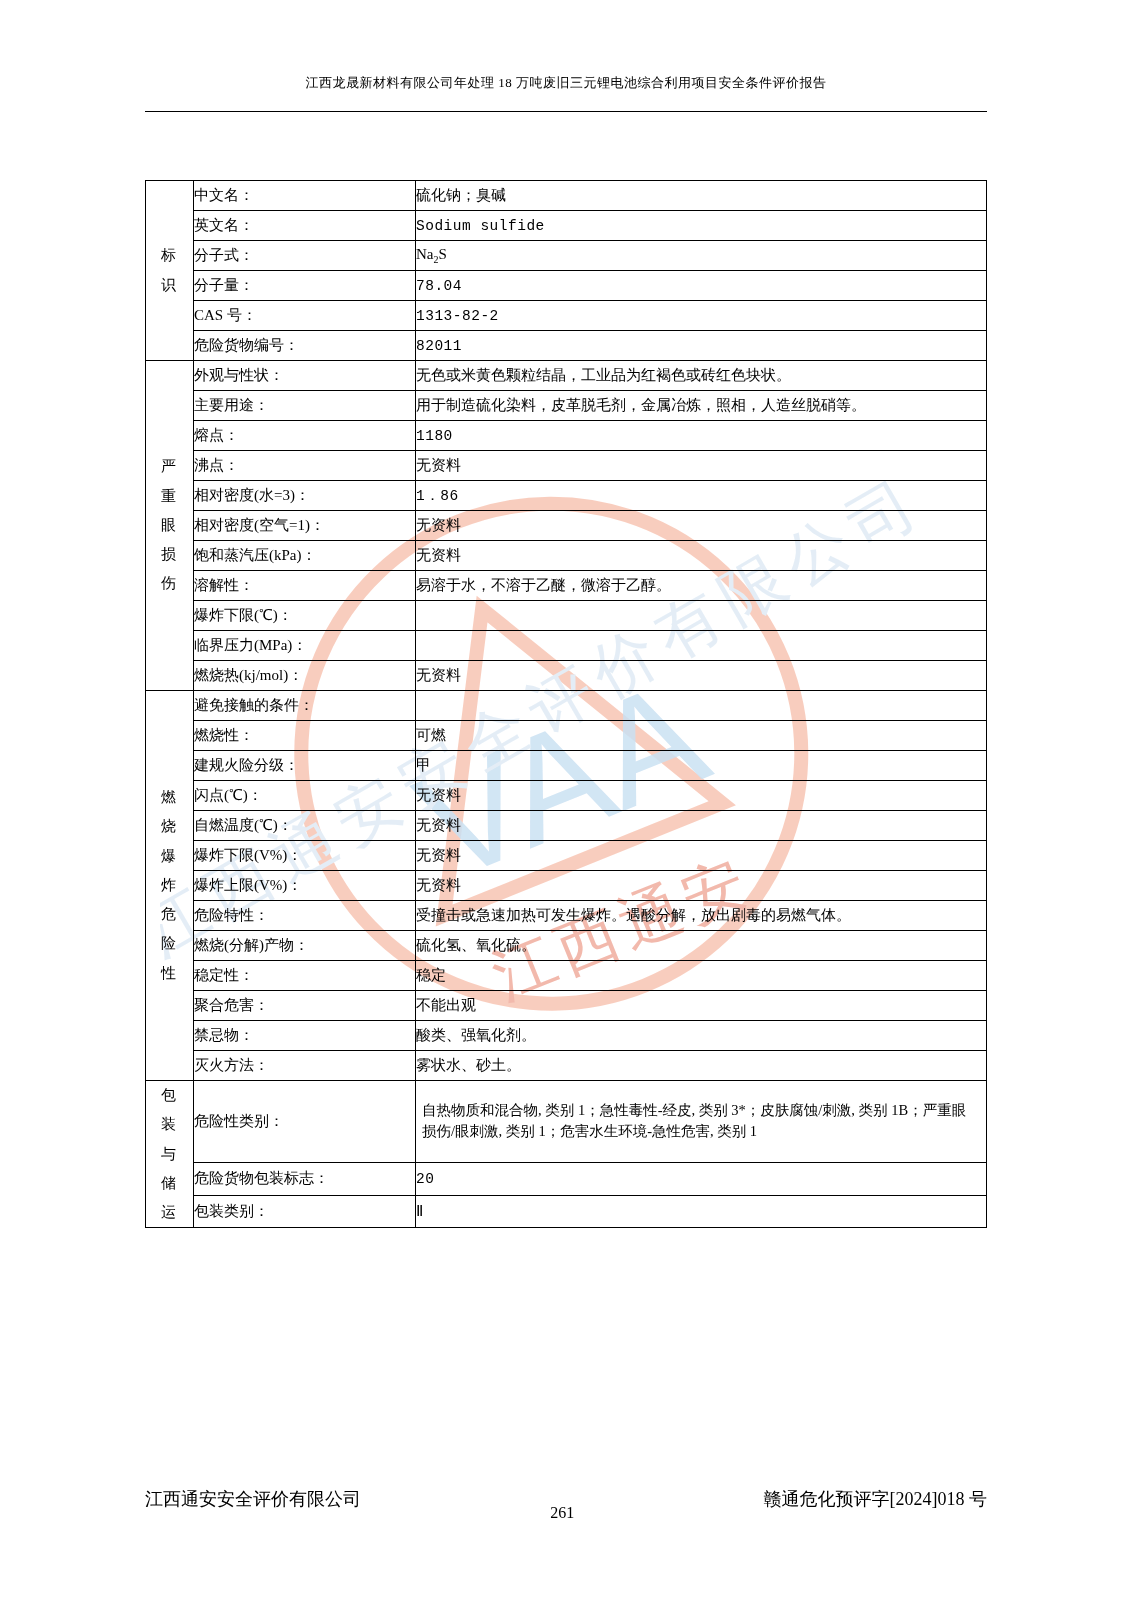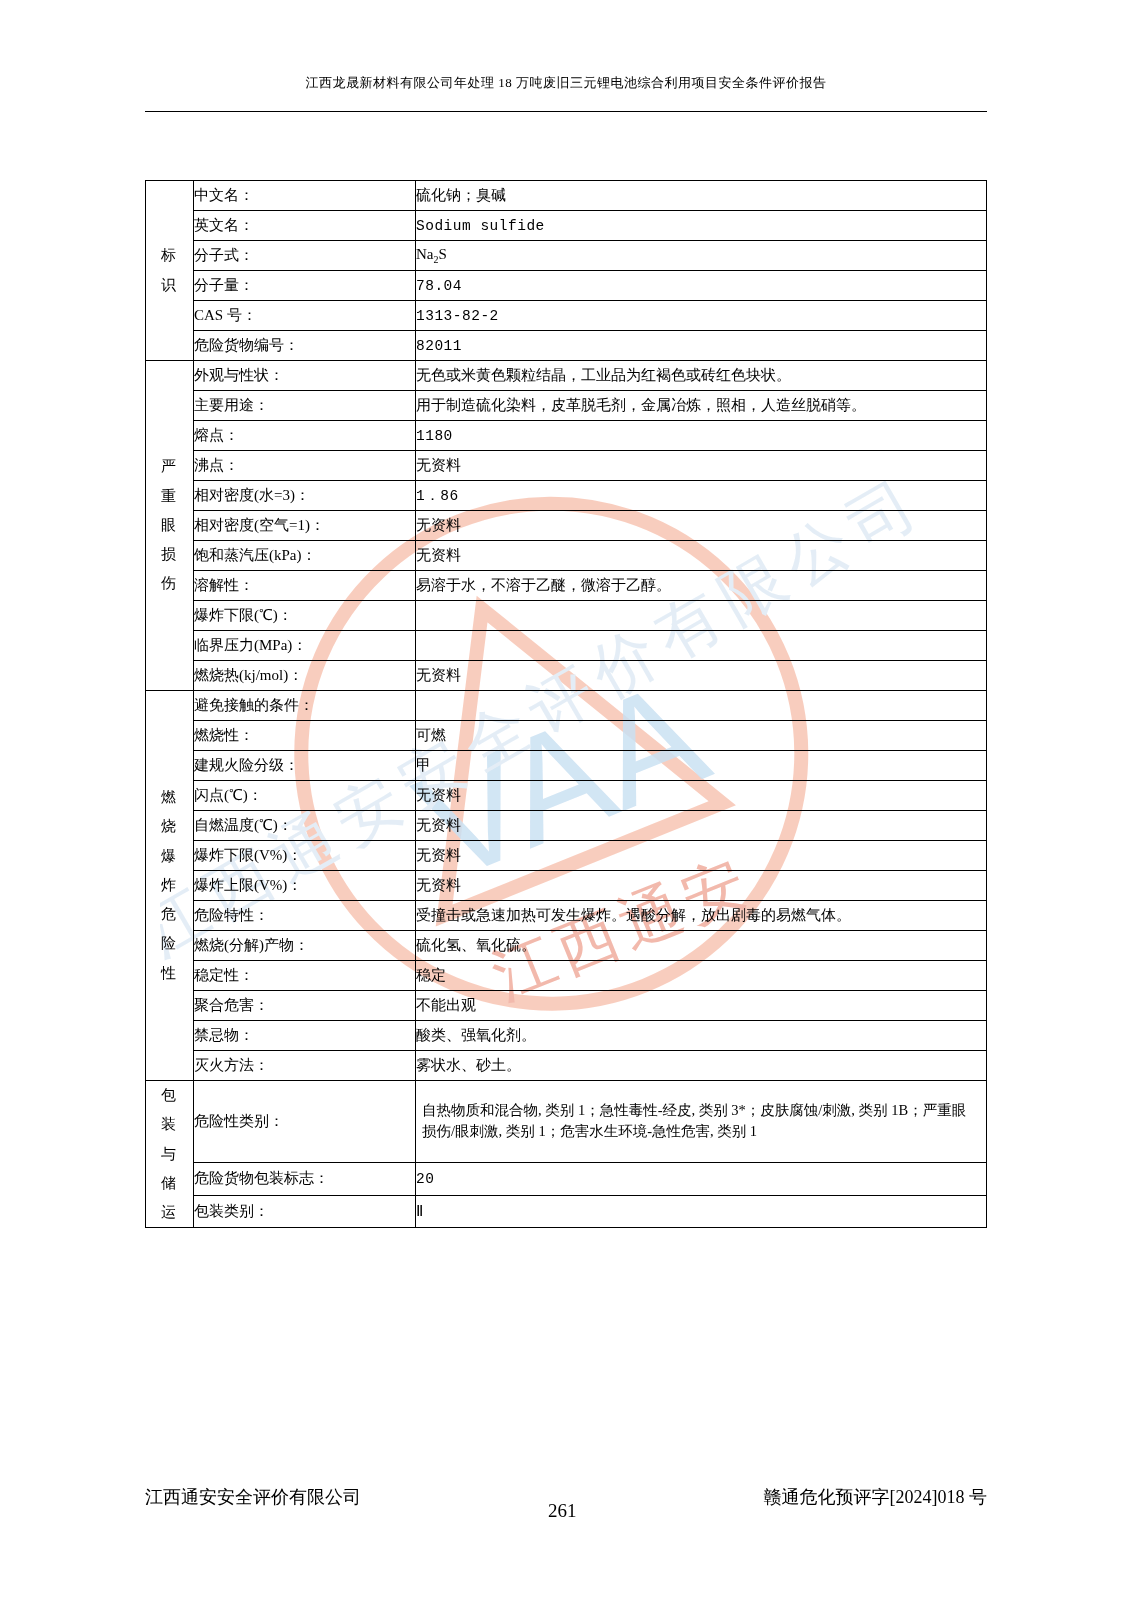--- a/index.html
+++ b/index.html
@@ -126,21 +126,21 @@
   .footer {
     position: absolute;
     bottom: 78px;
     left: 145px;
     width: 842px;
     display: flex;
     justify-content: space-between;
     align-items: center;
     font-size: 18px;
   }
-  .footer .fpage { font-size: 19px; margin-top: 28px; }
+  .footer .fpage { font-size: 16px; margin-top: 28px; }
 </style>
 </head>
 <body>
 
 <div class="page">
 
   <div class="header">江西龙晟新材料有限公司年处理 18 万吨废旧三元锂电池综合利用项目安全条件评价报告</div>
 
 
   <div class="watermark">

